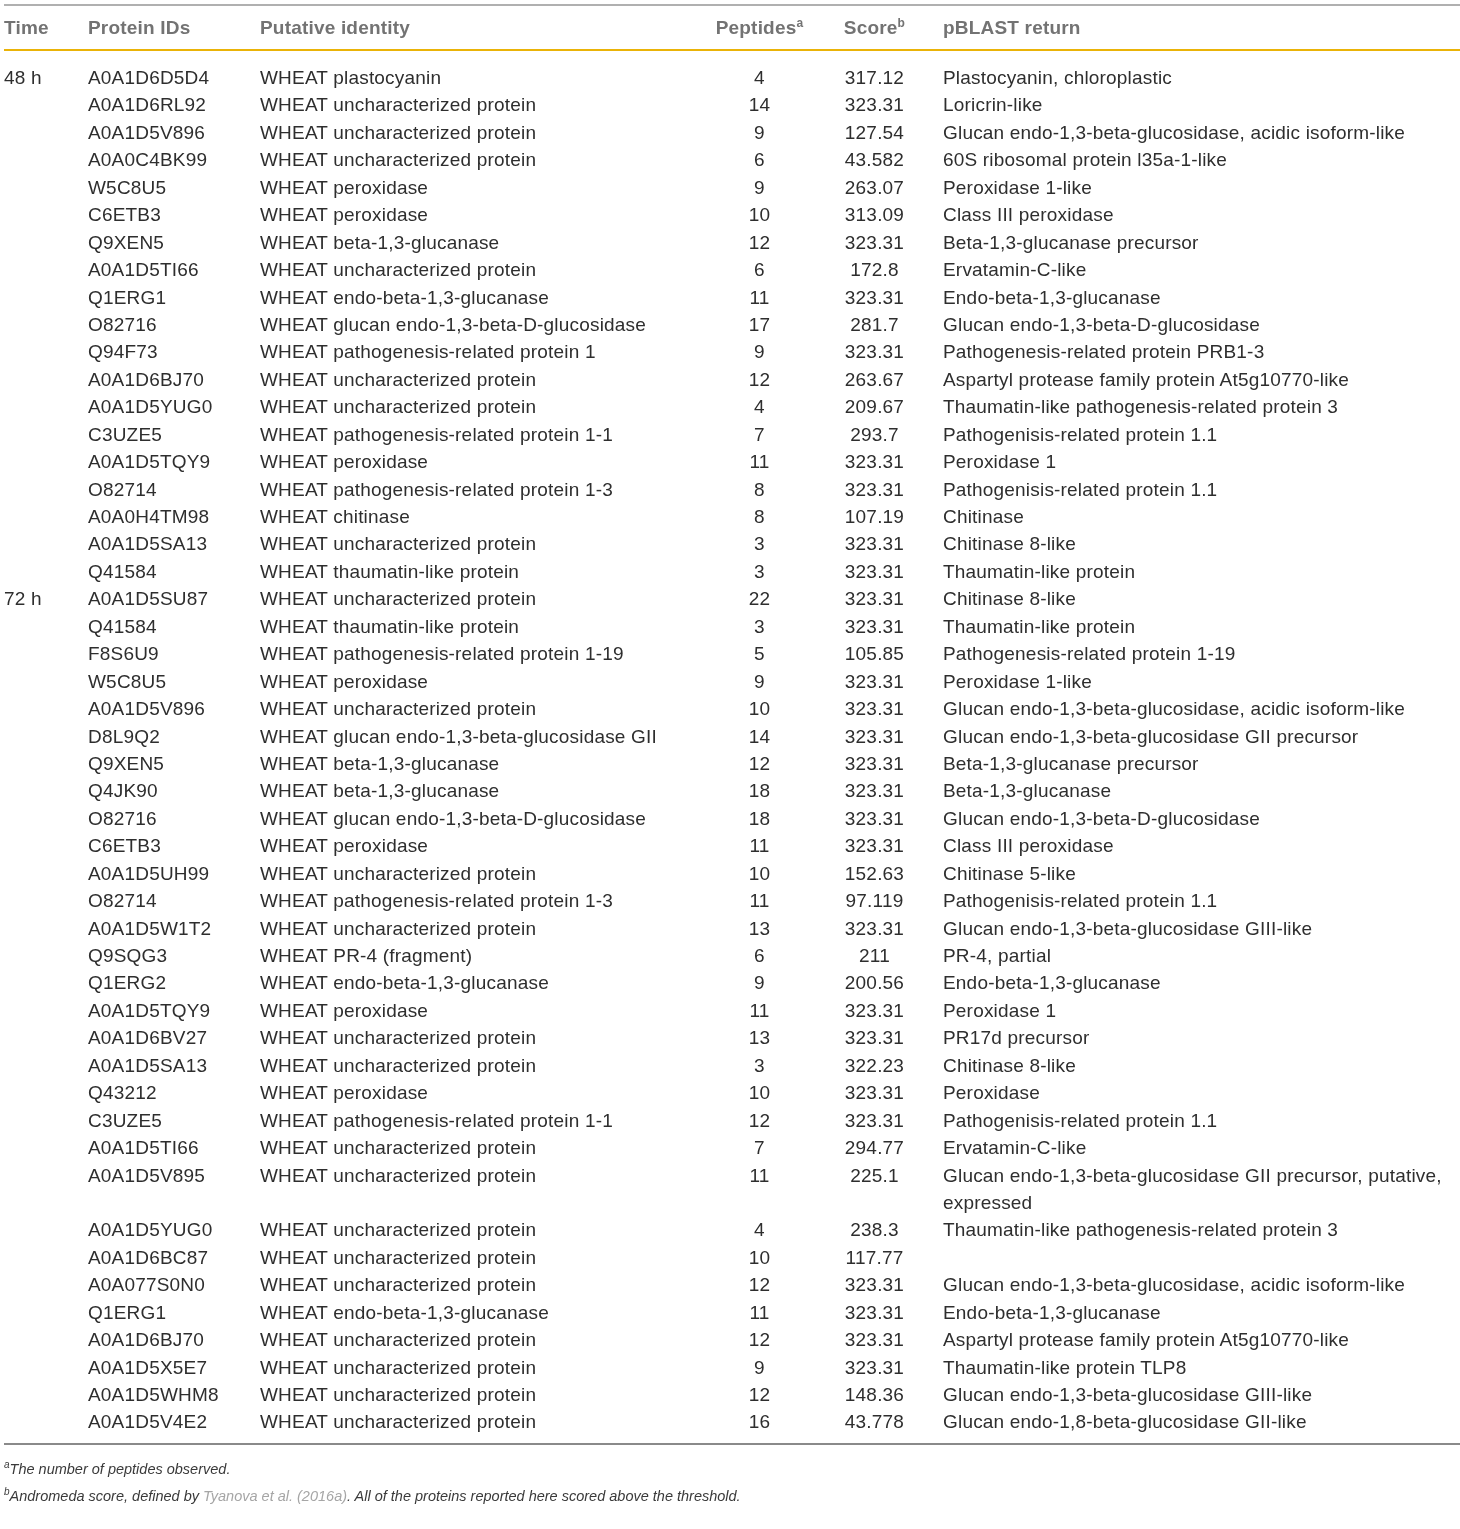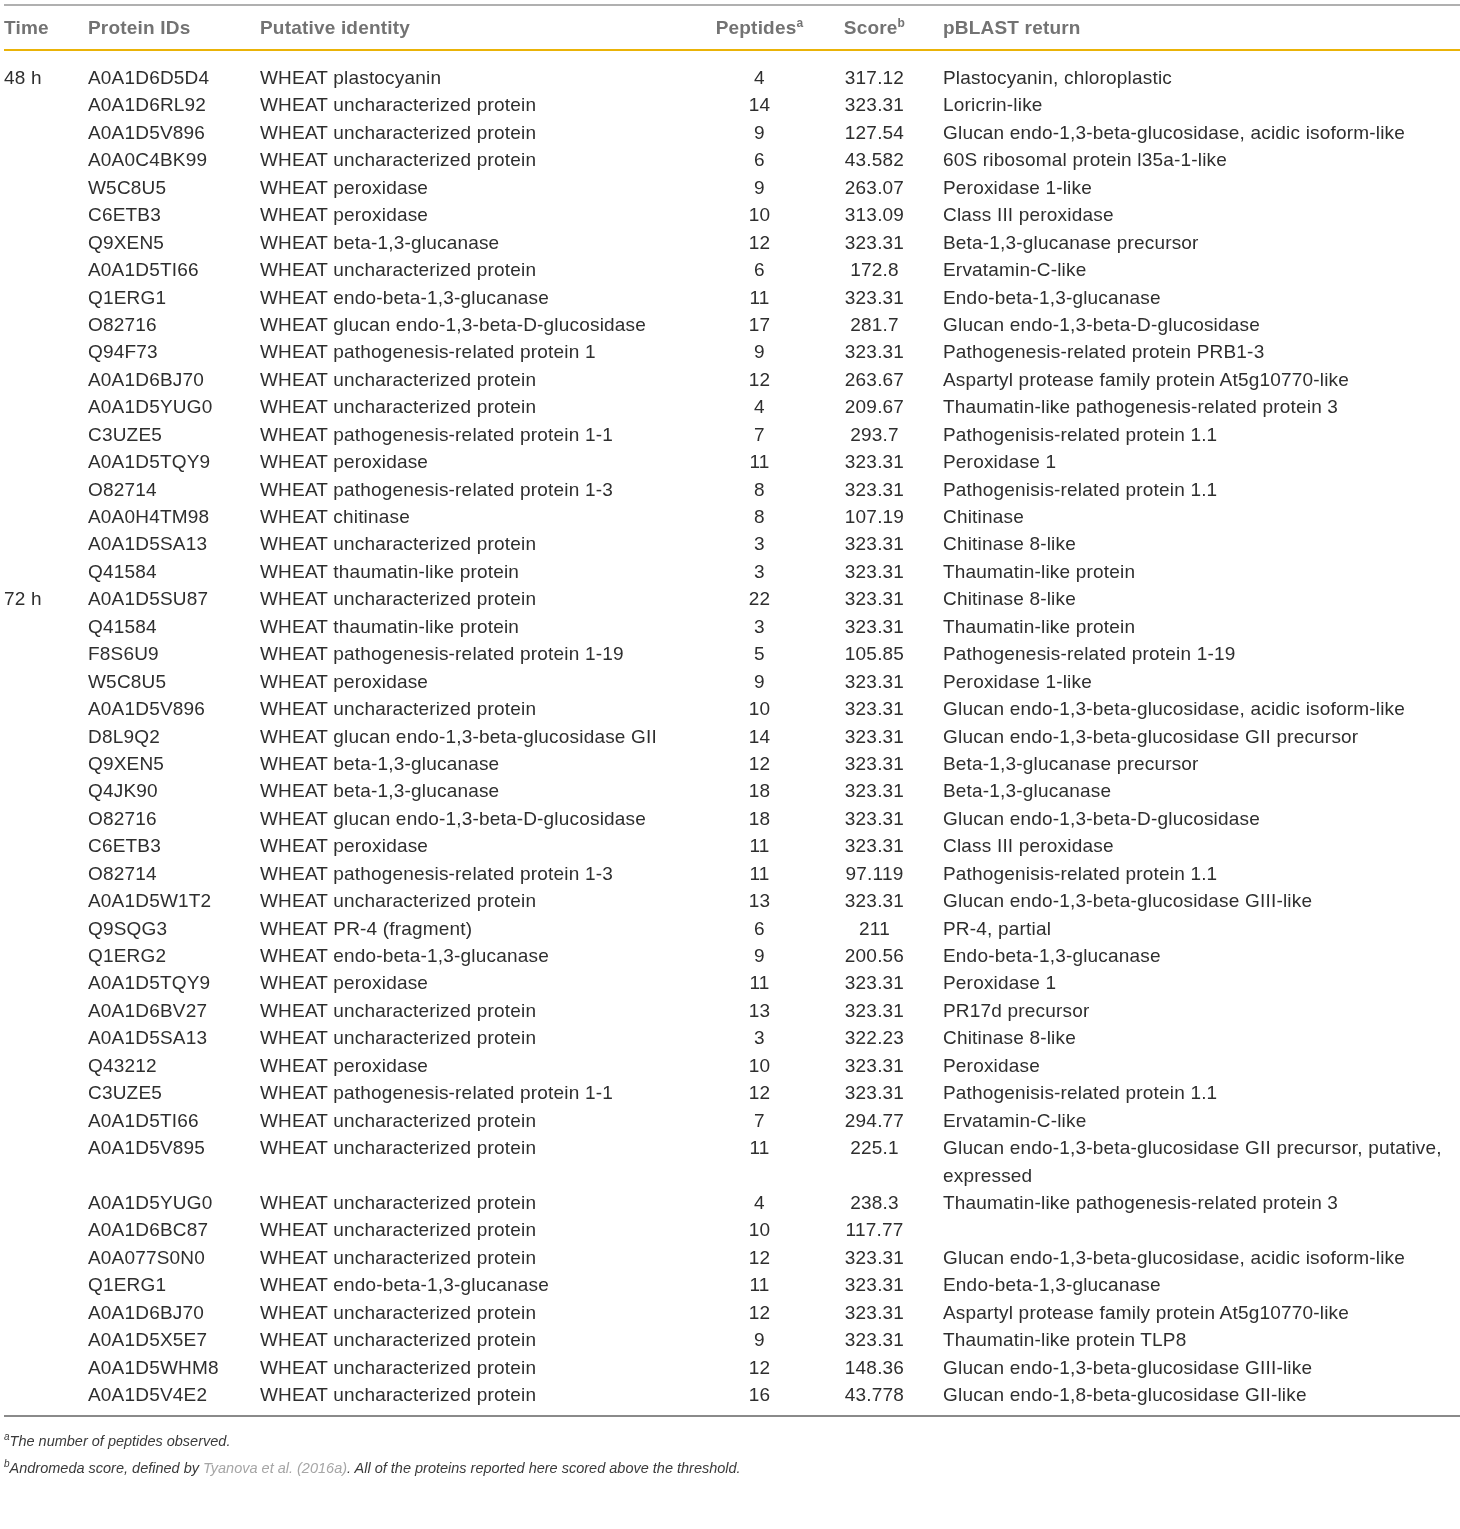--- a/index.html
+++ b/index.html
@@ -359,20 +359,28 @@
 
     <tr>
       <td></td>
       <td>C6ETB3</td>
       <td>WHEAT peroxidase</td>
       <td class="center">11</td>
       <td class="center">323.31</td>
       <td>Class III peroxidase</td>
     </tr>
 
+    <tr>
+      <td></td>
+      <td>A0A1D5UH99</td>
+      <td>WHEAT uncharacterized protein</td>
+      <td class="center">10</td>
+      <td class="center">152.63</td>
+      <td>Chitinase 5-like</td>
+    </tr>
 
     <tr>
       <td></td>
       <td>O82714</td>
       <td>WHEAT pathogenesis-related protein 1-3</td>
       <td class="center">11</td>
       <td class="center">97.119</td>
       <td>Pathogenisis-related protein 1.1</td>
     </tr>
 

